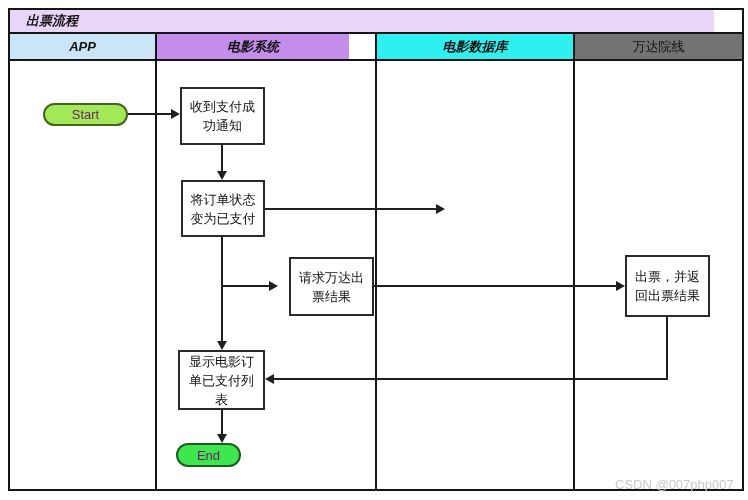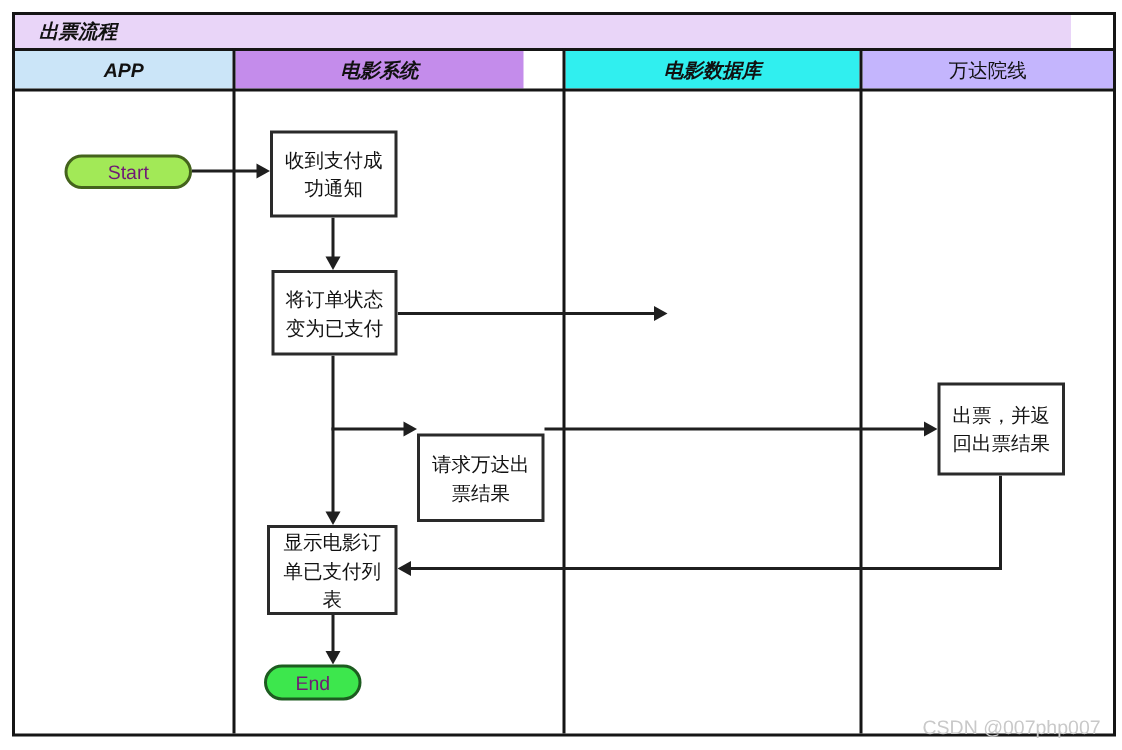--- a/index.html
+++ b/index.html
@@ -55,21 +55,21 @@
   <div class="frame"></div>
 
   <div class="titlebar" style="background-color: rgb(233, 213, 248);">
     <span>出票流程</span>
   </div>
   <div class="title-sep"></div>
 
   <div class="lane-head it" style="left: 10px; width: 145px; background-color: rgb(203, 229, 248);">APP</div>
   <div class="lane-head it" style="left: 157px; width: 192px; background-color: rgb(196, 140, 235);">电影系统</div>
   <div class="lane-head it" style="left: 377px; width: 196px; background-color: rgb(48, 239, 239);">电影数据库</div>
-  <div class="lane-head" style="left: 575px; width: 167px; background-color: #c4b5fd;">万达院线</div>
+  <div class="lane-head" style="left: 575px; width: 167px; background-color: #737373;">万达院线</div>
   <div class="head-sep"></div>
 
   <div class="vdiv" style="left:155px;"></div>
   <div class="vdiv" style="left:375px;"></div>
   <div class="vdiv" style="left:573px;"></div>
 
   <div class="ln" style="left:128px;top:113px;width:46px;height:2px;"></div>
   <div class="arr r" style="left:171px;top:109px;"></div>
 
   <div class="ln" style="left:221px;top:145px;width:2px;height:28px;"></div>
@@ -94,21 +94,21 @@
   <div class="ln" style="left:221px;top:410px;width:2px;height:26px;"></div>
   <div class="arr d" style="left:217px;top:434px;"></div>
 
   <div class="pill start" style="left: 43px; top: 103px; width: 85px; height: 23px; background-color: rgb(162, 233, 87);">Start</div>
 
   <div class="pbox" style="left:180px;top:87px;width:85px;height:58px;">收到支付成功通知</div>
 
   <div class="pbox" style="left:181px;top:180px;width:84px;height:57px;">将订单状态变为已支付</div>
 
 
-  <div class="pbox" style="left:278px;top:257px;width:85px;height:59px;margin-top:32px;">请求万达出票结果</div>
+  <div class="pbox" style="left:289px;top:257px;width:85px;height:59px;">请求万达出票结果</div>
 
   <div class="pbox" style="left:625px;top:255px;width:85px;height:62px;">出票，并返回出票结果</div>
 
   <div class="pbox" style="left:178px;top:350px;width:87px;height:60px;">显示电影订单已支付列表</div>
 
   <div class="pill end" style="left: 176px; top: 443px; width: 65px; height: 24px; background-color: rgb(61, 231, 77);">End</div>
 
   <div class="watermark">CSDN @007php007</div>
 
 </div>

